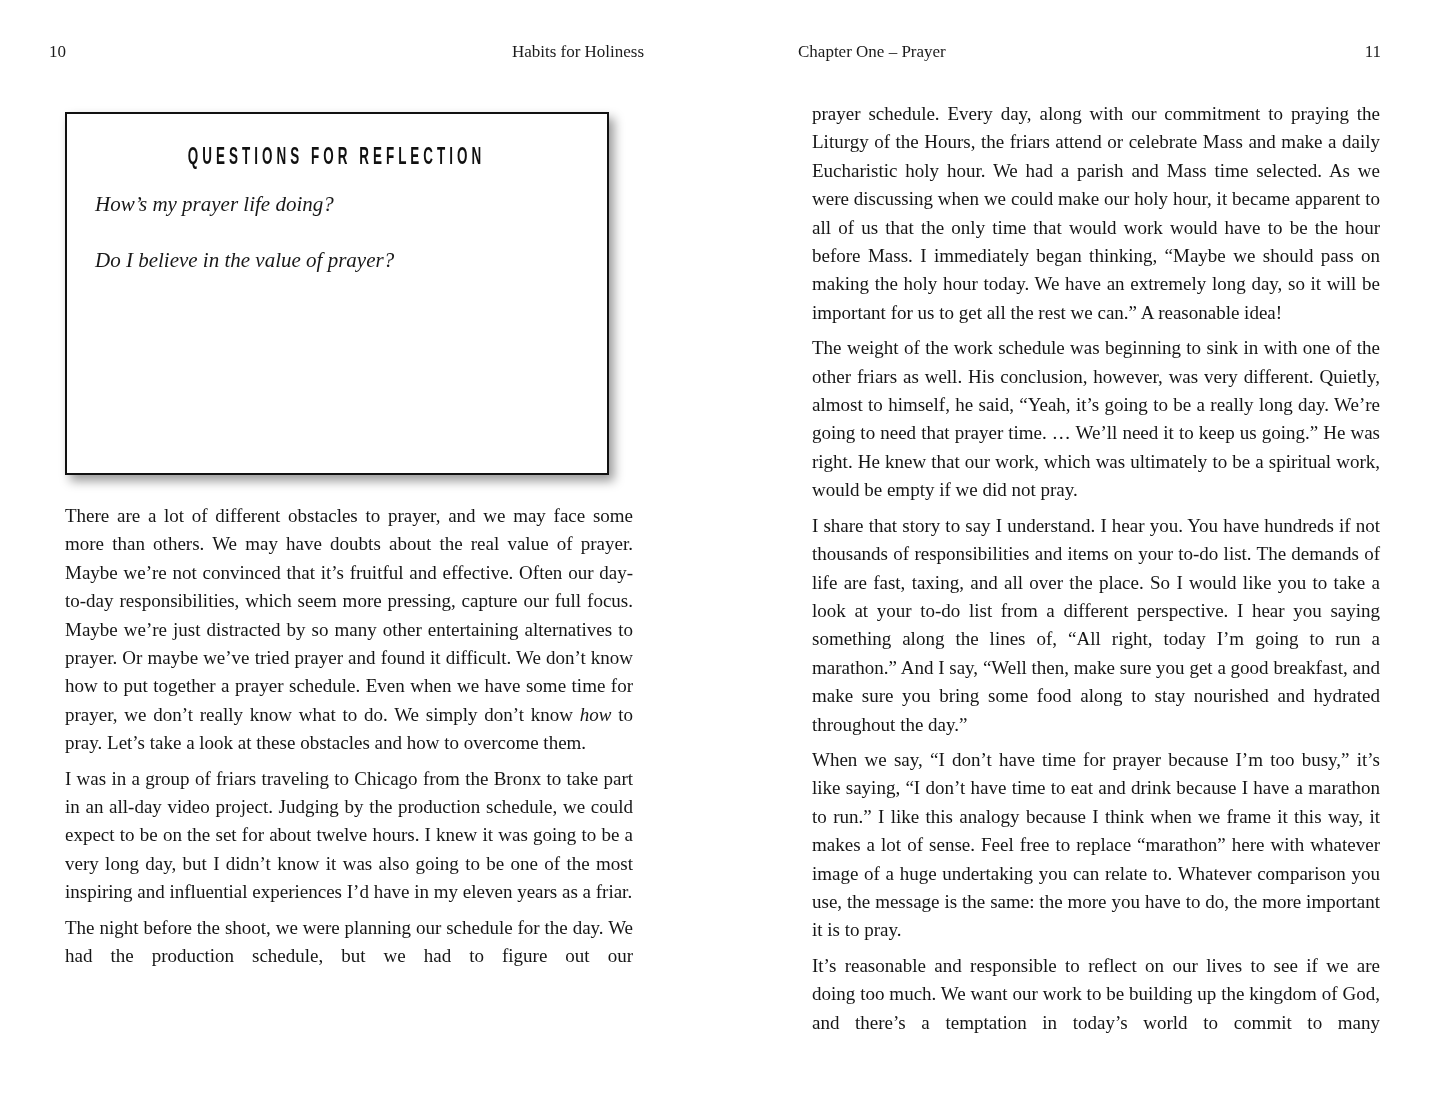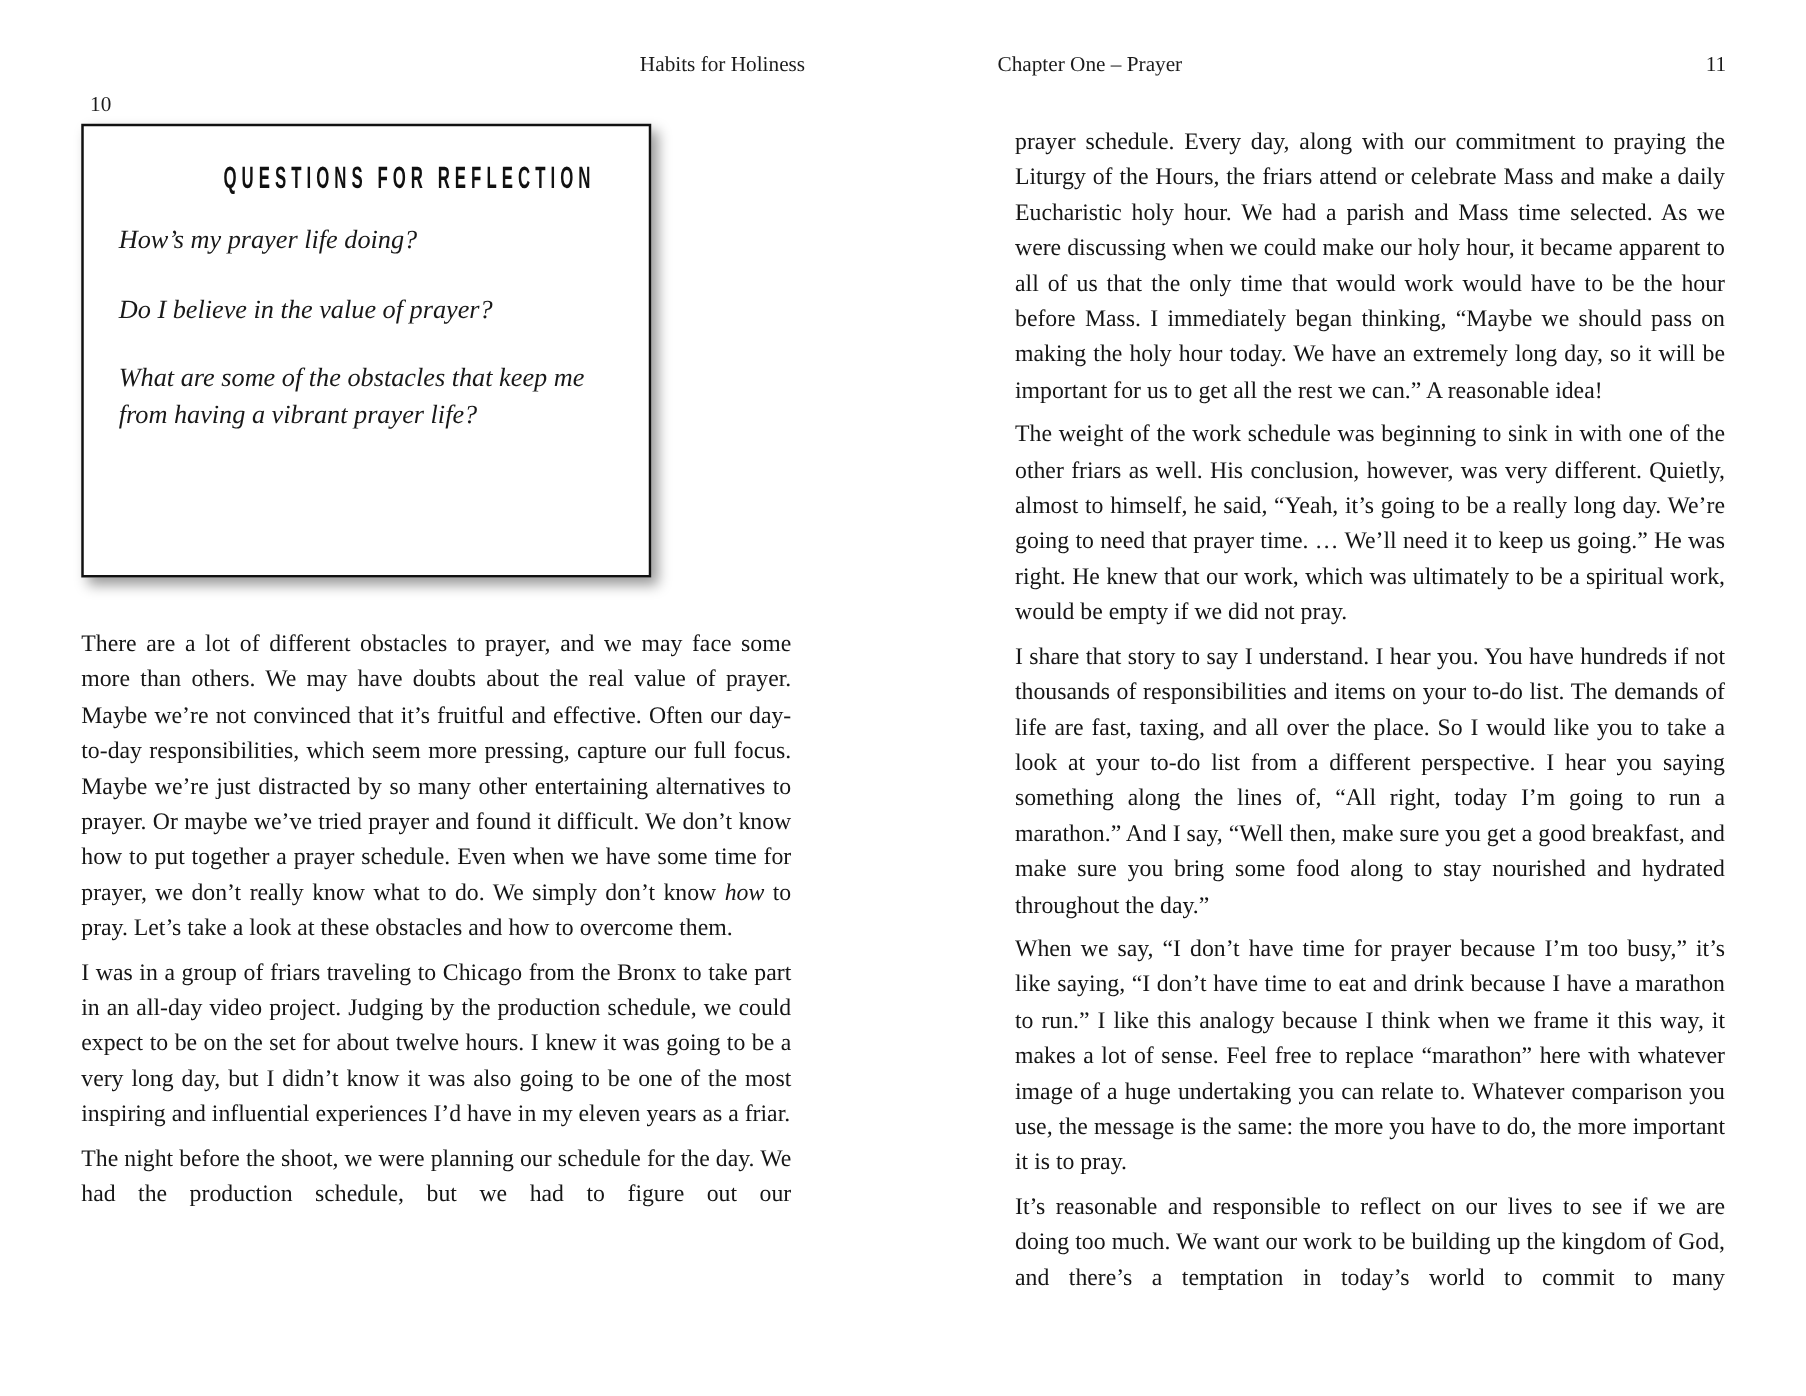--- a/index.html
+++ b/index.html
@@ -17,31 +17,31 @@
     overflow: hidden;
   }
 
   
   .folio, .runhead {
     position: absolute;
     font-size: 17px;
     color: #1b1b1b;
     white-space: nowrap;
   }
-  .folio-left   { left: 72px;  top: 42px; margin-top: 32px; }
+  .folio-left   { left: 49px;  top: 42px; }
   .folio-right  { right: 64px; top: 42px; }
   .runhead-left { left: 578px; top: 42px; transform: translateX(-50%); }
   .runhead-right{ left: 798px; top: 42px; }
 
   
   .reflection-box {
     position: absolute;
     left: 65px;
-    top: 99px;
-    width: 456px;
+    top: 112px;
+    width: 544px;
     height: 363px;
     box-sizing: border-box;
     background: #ffffff;
     border: 2px solid #111111;
     box-shadow: 5px 6px 10px rgba(0,0,0,0.40);
     padding: 24px 28px 0 28px;
   }
   .box-title-row { text-align: center; margin: 4px 0 24px 0; }
   .box-title {
     display: inline-block;
@@ -103,21 +103,20 @@
   <span class="runhead runhead-left">Habits for Holiness</span>
   <span class="runhead runhead-right">Chapter One – Prayer</span>
   <span class="folio folio-right">11</span>
 
   <div class="reflection-box">
     <div class="box-title-row">
       <span class="box-title">QUESTIONS FOR REFLECTION</span>
     </div>
     <p class="question">How’s my prayer life doing?</p>
     <p class="question">Do I believe in the value of prayer?</p>
-    <p class="question">What are some of the obstacles that keep me from having a vibrant prayer life?</p>
   </div>
 
   <div class="col col-left">
     <p class="body-para"><span>There are a lot of different obstacles to prayer, and we may face some more than others. We may have doubts about the real value of prayer. Maybe we’re not convinced that it’s fruitful and effective. Often our day-to-day responsibilities, which seem more pressing, capture our full focus. Maybe we’re just distracted by so many other entertaining alternatives to prayer. Or maybe we’ve tried prayer and found it difficult. We don’t know how to put together a prayer schedule. Even when we have some time for prayer, we don’t really know what to do. We simply don’t know </span><em>how</em><span> to pray. Let’s take a look at these obstacles and how to overcome them.</span></p>
 
 
     <p class="body-para">I was in a group of friars traveling to Chicago from the Bronx to take part in an all-day video project. Judging by the production schedule, we could expect to be on the set for about twelve hours. I knew it was going to be a very long day, but I didn’t know it was also going to be one of the most inspiring and influential experiences I’d have in my eleven years as a friar.</p>
 
     <p class="body-para justify-last">The night before the shoot, we were planning our schedule for the day. We had the production schedule, but we had to figure out our</p>
   </div>

